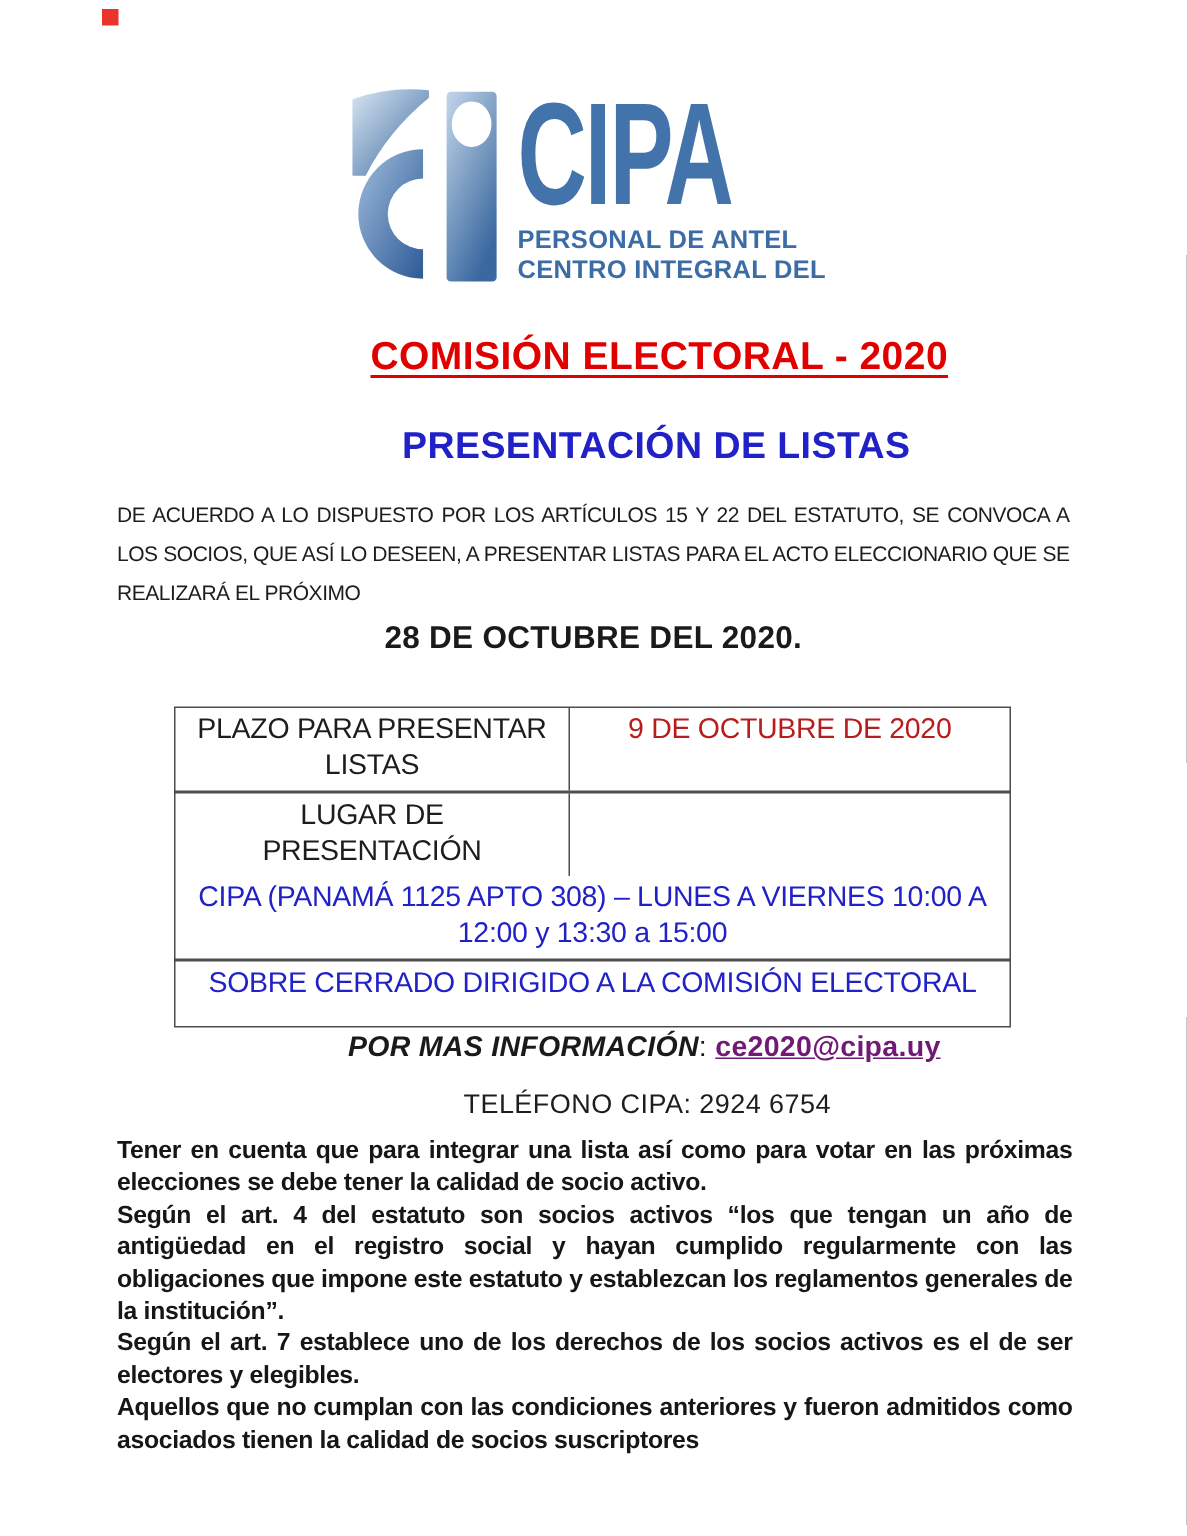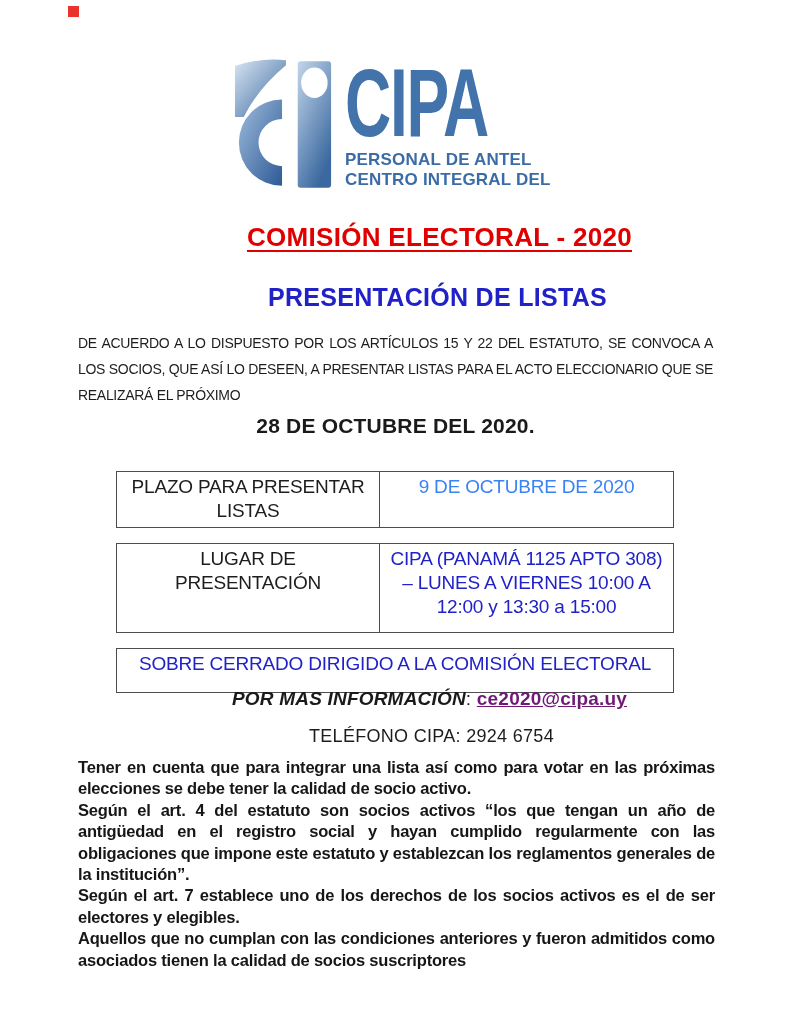--- a/index.html
+++ b/index.html
@@ -60,21 +60,21 @@
     text-align:center;font-size:21px;font-weight:bold;letter-spacing:0.2px;
   }
   
   .tables{position:absolute;left:116px;top:471px;width:558px;}
   .trow{
     display:flex;align-items:stretch;
     border:1.4px solid #4d4d4d;
     background:#ffffff;
     box-sizing:border-box;
   }
-  .trow + .trow{margin-top:15px;}
+  .trow + .trow{flex-direction:column;}
   .tlabel{
     width:263px;flex:0 0 auto;box-sizing:border-box;
     border-right:1.4px solid #4d4d4d;
     text-align:center;
     padding:3px 10px 4px 10px;
     font-size:19px;line-height:24px;letter-spacing:-0.2px;
     color:#1d1d1d;
   }
   .tvalue{
     flex:1;box-sizing:border-box;
@@ -148,21 +148,21 @@
 
   <div class="title-red" style="color:#e10000;">COMISIÓN ELECTORAL - 2020</div>
   <div class="title-blue" style="color:#2121c8;">PRESENTACIÓN DE LISTAS</div>
 
   <div class="intro">DE ACUERDO A LO DISPUESTO POR LOS ARTÍCULOS 15 Y 22 DEL ESTATUTO, SE CONVOCA A LOS SOCIOS, QUE ASÍ LO DESEEN, A PRESENTAR LISTAS PARA EL ACTO ELECCIONARIO QUE SE REALIZARÁ EL PRÓXIMO</div>
   <div class="date-line">28 DE OCTUBRE DEL 2020.</div>
 
   <div class="tables">
     <div class="trow row-plazo">
       <div class="tlabel">PLAZO PARA PRESENTAR LISTAS</div>
-      <div class="tvalue" style="color:#3b82f6;">9 DE OCTUBRE DE 2020</div>
+      <div class="tvalue" style="color:#b91c1c;">9 DE OCTUBRE DE 2020</div>
     </div>
     <div class="trow row-lugar">
       <div class="tlabel">LUGAR DE PRESENTACIÓN</div>
       <div class="tvalue" style="color:#2121c8;">CIPA (PANAMÁ 1125 APTO 308) – LUNES A VIERNES 10:00 A 12:00 y 13:30 a 15:00</div>
     </div>
     <div class="trow row-forma">
       <div class="tvalue" style="color:#2121c8;">SOBRE CERRADO DIRIGIDO A LA COMISIÓN ELECTORAL</div>
     </div>
   </div>
 

